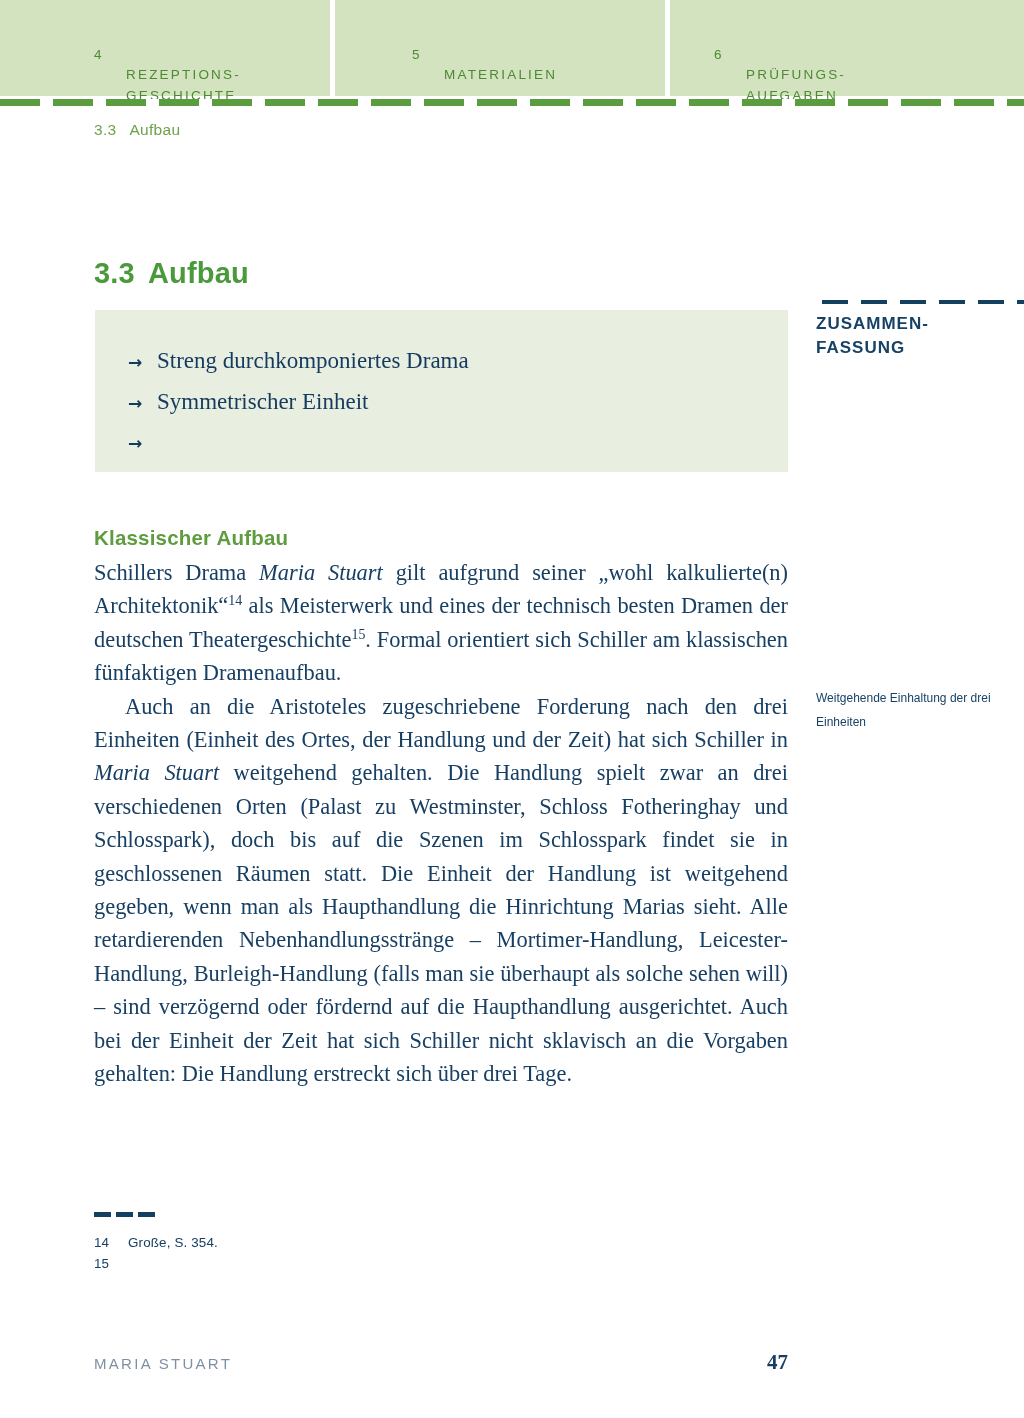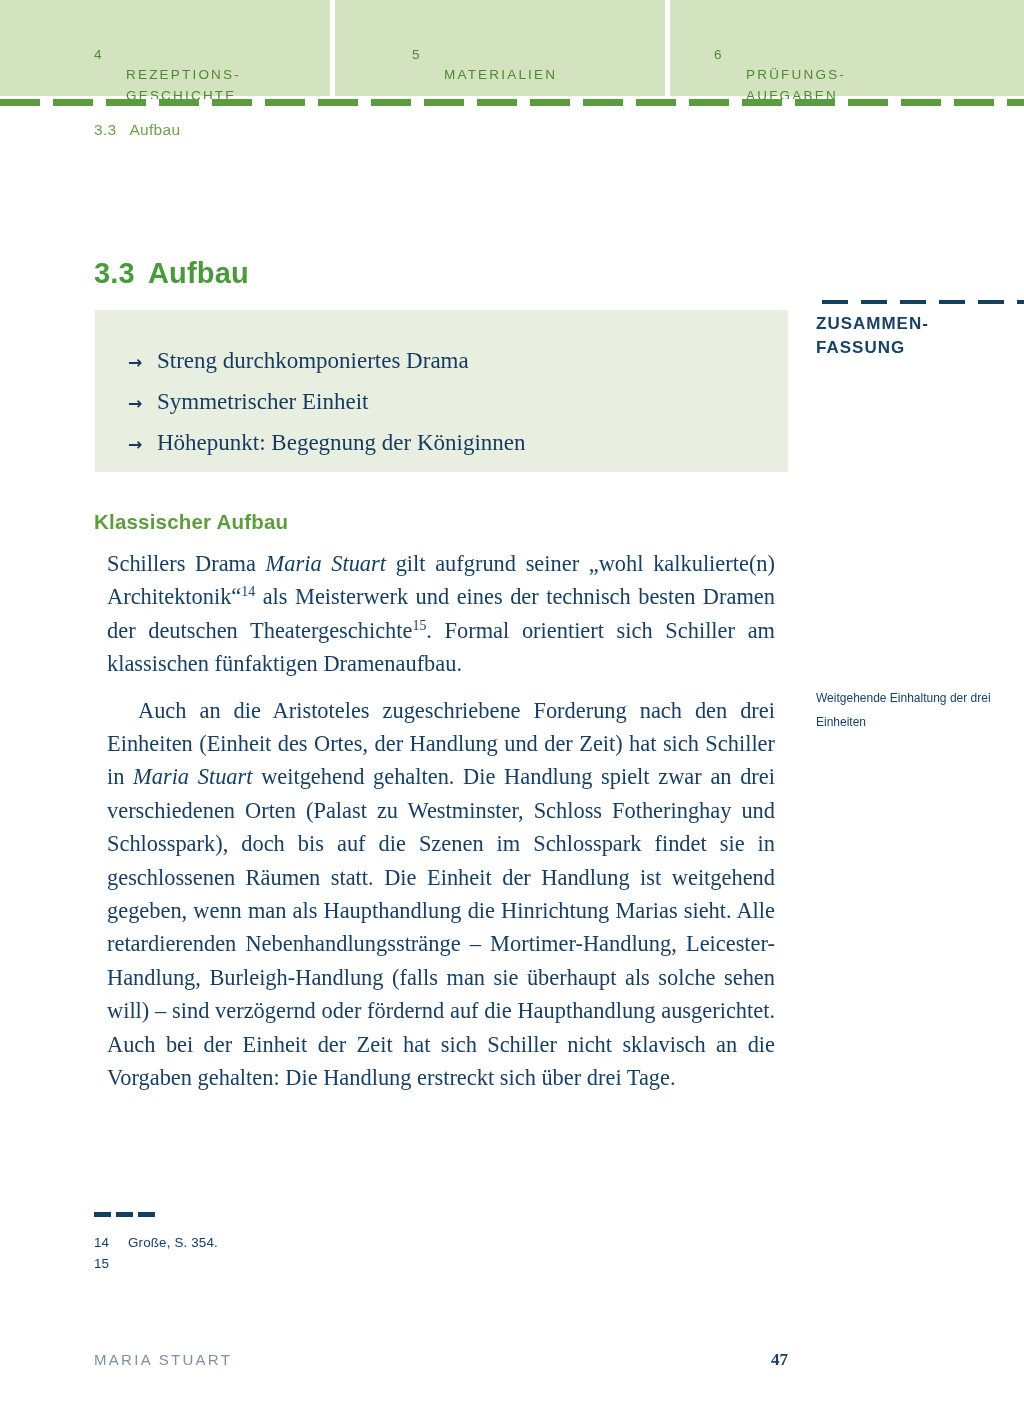--- a/index.html
+++ b/index.html
@@ -169,30 +169,30 @@
   #body-column {
     position: absolute;
     left: 94px;
     top: 510px;
     width: 694px;
   }
   #subheading-klassischer-aufbau {
     color: #5f9c3f;
     font-size: 20.5px;
     font-weight: bold;
-    margin: 0 0 6px 0;
+    margin: 16px 0 6px 0;
     letter-spacing: 0.2px;
   }
   .body-paragraph {
     font-family: "Liberation Serif", serif;
     color: #173f63;
     font-size: 22.4px;
     line-height: 33.4px;
     text-align: justify;
-    margin: 13px;
+    margin: 0;
     hyphens: manual;
   }
   .body-paragraph.indented { text-indent: 31px; }
   .body-paragraph em { font-style: italic; }
   .body-paragraph sup {
     font-size: 0.62em;
     vertical-align: super;
     line-height: 0;
   }
 
@@ -237,21 +237,21 @@
     align-items: baseline;
   }
   #footer-book-title {
     color: #7d91a5;
     font-size: 15px;
     letter-spacing: 2.3px;
   }
   #footer-page-number {
     color: #173f63;
     font-family: "Liberation Serif", serif;
-    font-size: 17px;
+    font-size: 21px;
     font-weight: bold;
   }
 </style>
 </head>
 <body>
 
 <div id="chapter-tabs">
   <div class="tab" id="tab-rezeptionsgeschichte">
     <div class="tab-inner">
       <span class="tab-num">4</span>
@@ -291,21 +291,20 @@
     <li>
       <span class="bullet-arrow-icon">→</span>
       <span>Streng durchkomponiertes Drama</span>
     </li>
     <li>
       <span class="bullet-arrow-icon">→</span>
       <span>Symmetrischer Einheit</span>
     </li>
     <li>
       <span class="bullet-arrow-icon">→</span>
-      <span>Höhepunkt: Begegnung der Königinnen</span>
     </li>
   </ul>
 </div>
 
 <div id="margin-note-zusammenfassung-rule"></div>
 <div class="margin-note" id="margin-note-zusammenfassung" style="white-space: pre-line;">ZUSAMMEN-
 FASSUNG</div>
 
 <div class="margin-note" id="margin-note-einheiten">Weitgehende Einhaltung der drei Einheiten</div>
 

